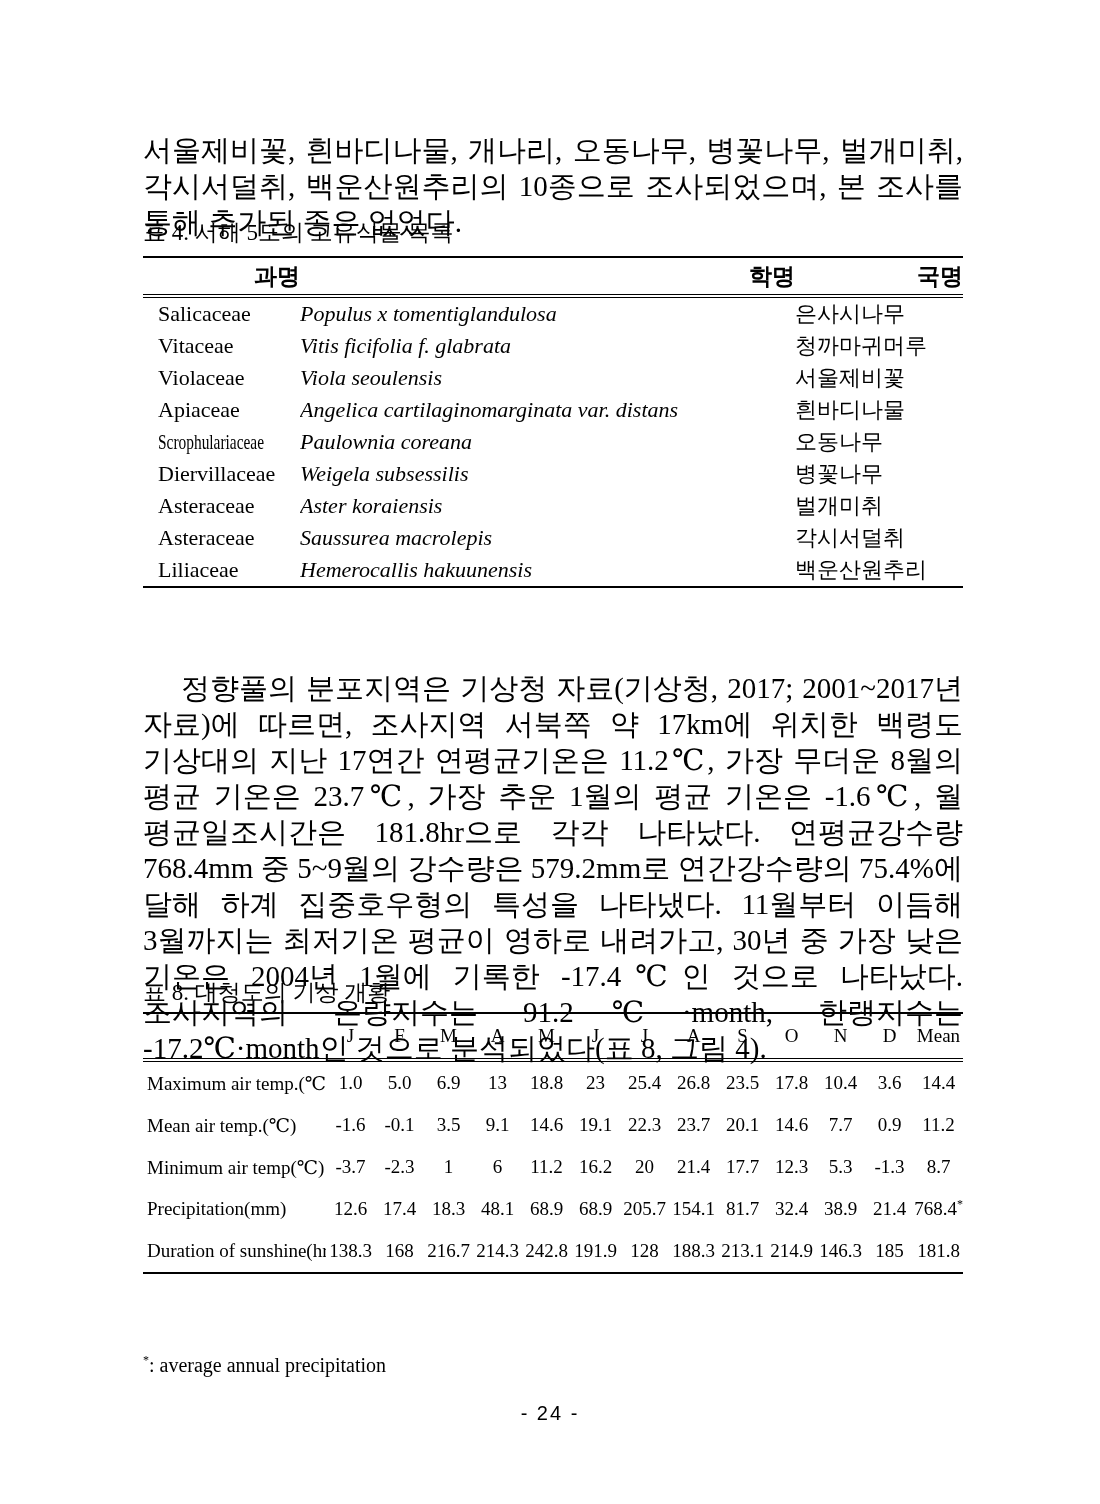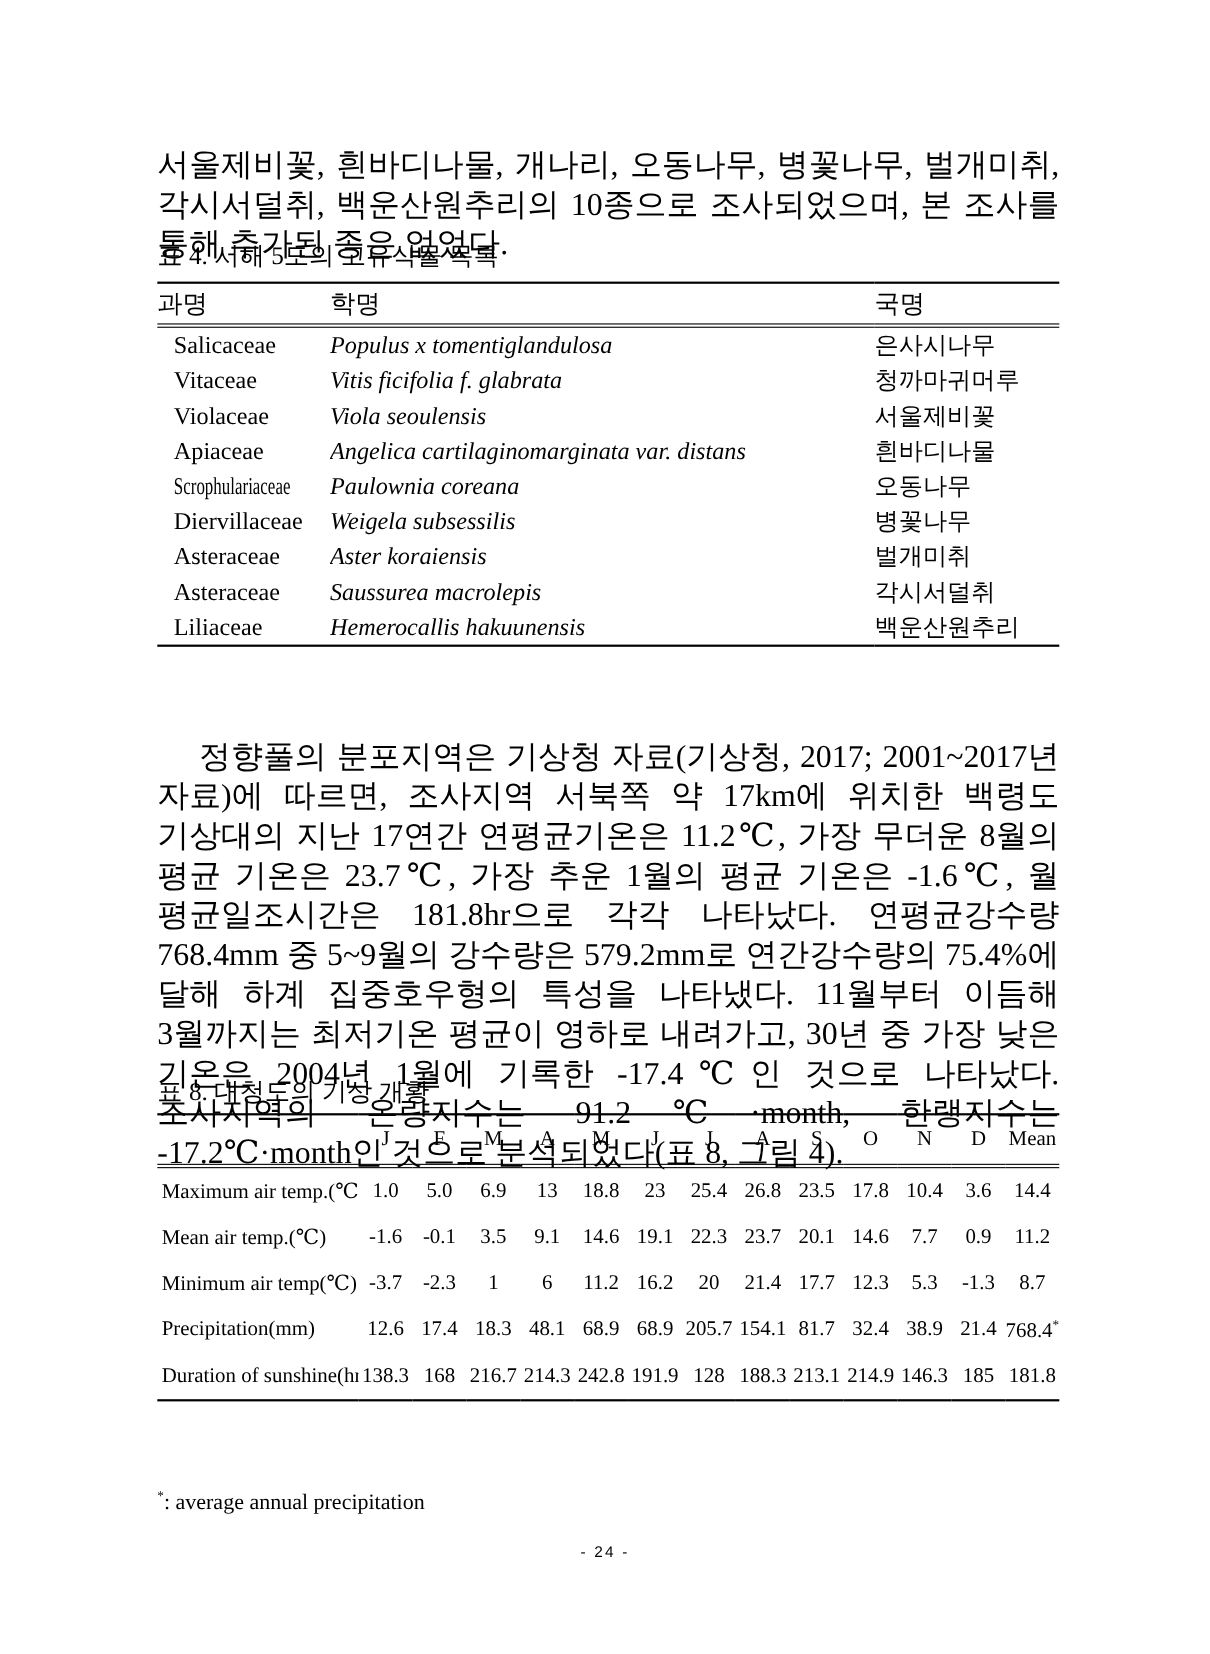--- a/index.html
+++ b/index.html
@@ -26,22 +26,22 @@
   table { border-collapse:collapse; table-layout:fixed; }
 
   
   #table7 {
     position:absolute; left:143px; top:256px; width:820px;
     border-top:2px solid #000; border-bottom:2px solid #000;
     font-size:22px;
   }
   #table7 thead th {
     border-bottom:4px double #000;
-    font-weight:normal; font-size:23px;
-    height:36px; text-align:left; padding:0;
+    font-weight:bold; font-size:23px;
+    height:36px; text-align:right; padding:0;
   }
   #table7 tbody td { height:32px; padding:0; vertical-align:middle; overflow:hidden; white-space:nowrap; }
   #table7 td.fam { padding-left:15px; }
   #table7 td.sci { font-style:italic; }
   .squeeze { display:inline-block; transform:scaleX(0.70); transform-origin:left center; white-space:nowrap; }
 
   
   #table8 {
     position:absolute; left:143px; top:1012px; width:820px;
     border-top:2px solid #000; border-bottom:2px solid #000;
@@ -51,21 +51,21 @@
     border-bottom:4px double #000;
     font-weight:normal; height:44px; text-align:center; padding:0;
   }
   #table8 tbody td { height:42px; text-align:center; padding:0; white-space:nowrap; overflow:hidden; }
   #table8 tbody td.label { text-align:left; padding-left:4px; font-size:19px; }
   #table8 sup, #footnote sup { font-size:12px; }
 
   #footnote { position:absolute; left:143px; top:1353px; font-size:20px; }
   #page-number {
     position:absolute; left:0; top:1402px; width:100%;
-    text-align:center; font-size:14px; letter-spacing:2px;
+    text-align:center; font-size:20px; letter-spacing:2px;
     font-family:"Liberation Sans","DejaVu Sans",sans-serif;
   }
 </style>
 </head>
 <body>
 
 <div class="page">
 
   <p id="intro-paragraph" class="para">서울제비꽃, 흰바디나물, 개나리, 오동나무, 병꽃나무, 벌개미취, 각시서덜취, 백운산원추리의 10종으로 조사되었으며, 본 조사를 통해 추가된 종은 없었다.</p>
 

